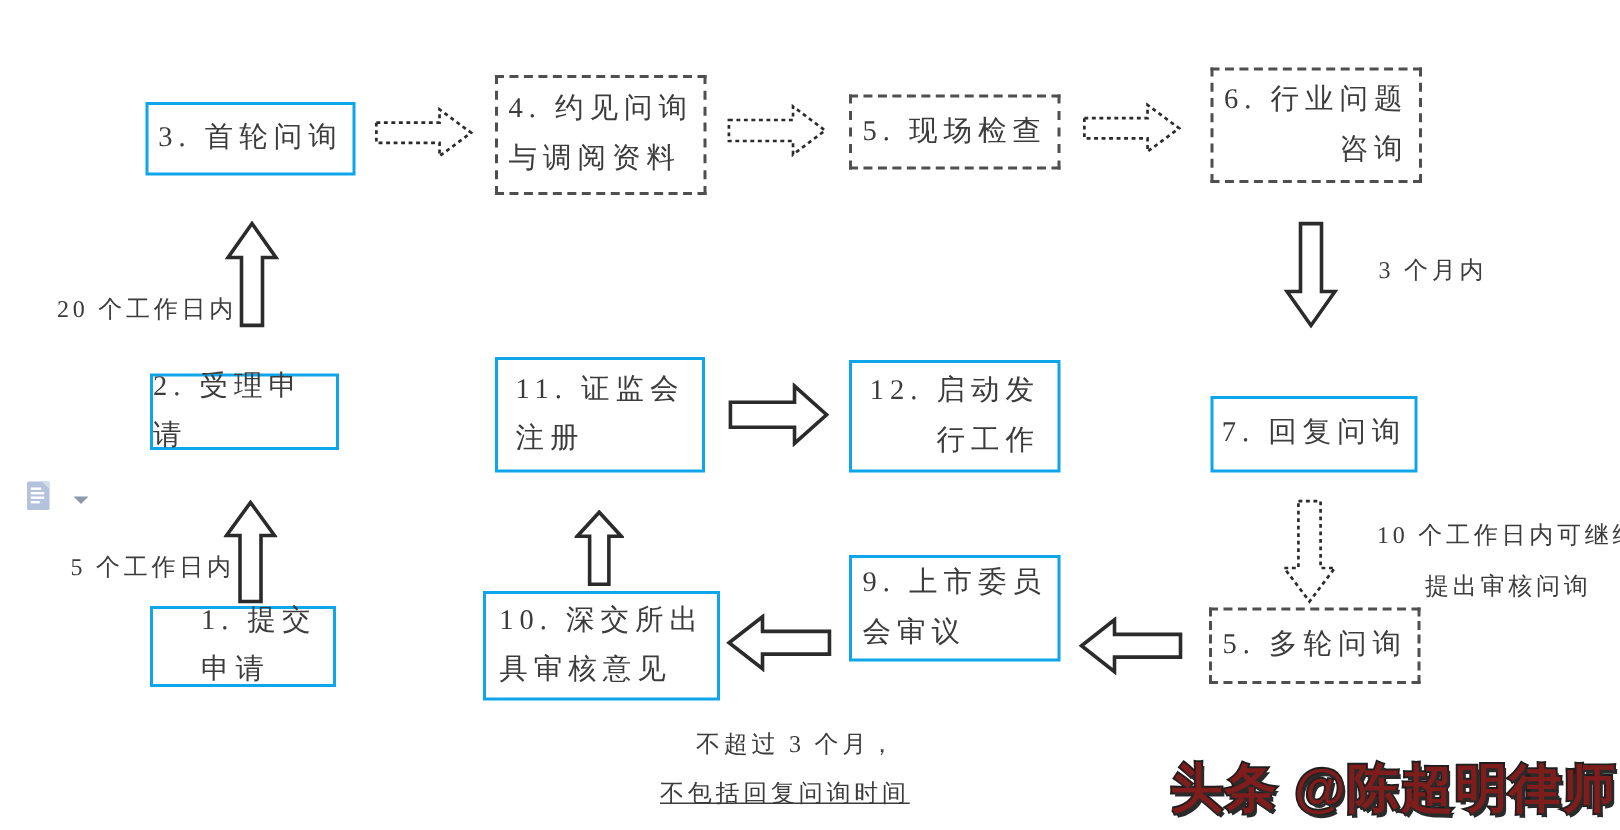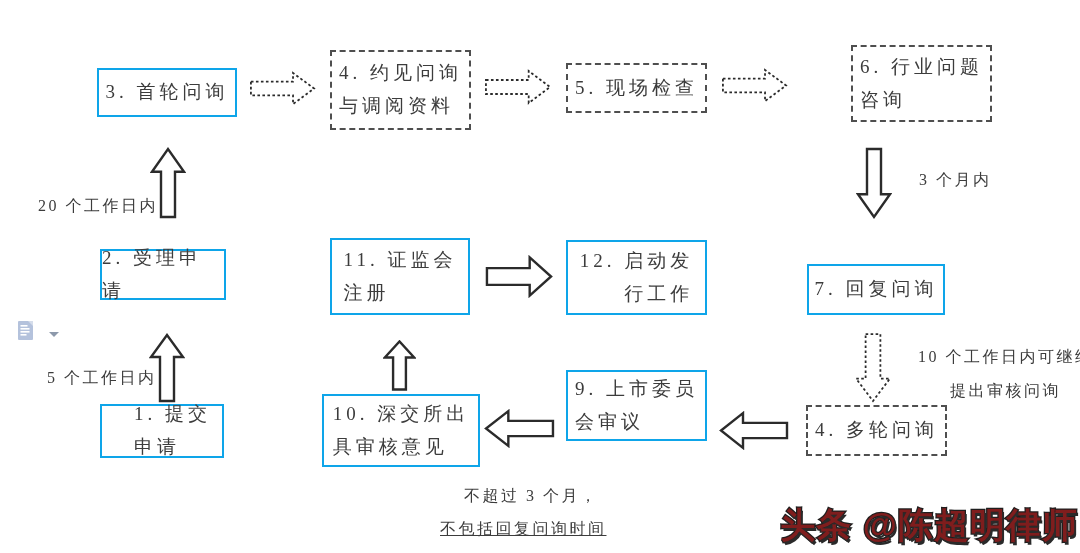--- a/index.html
+++ b/index.html
@@ -67,24 +67,24 @@
 
 <div class="stage">
 
   <div id="diagram">
       <div class="box" style="left: 100px; top: 404px; width: 124px; height: 54px; padding-left: 32px;">1. 提交申请</div>
       <div class="box" style="left: 100px; top: 249px; width: 126px; height: 51px;">2. 受理申请</div>
       <div class="box" style="left: 97px; top: 68px; width: 140px; height: 49px;">3. 首轮问询</div>
       <div class="box dashed" style="left: 330px; top: 50px; width: 141px; height: 80px;">4. 约见问询
 与调阅资料</div>
       <div class="box dashed" style="left: 566px; top: 63px; width: 141px; height: 50px;">5. 现场检查</div>
-      <div class="box dashed" style="left: 851px; top: 45px; width: 141px; height: 77px;">6. 行业问题
+      <div class="box dashed" style="left: 807px; top: 45px; width: 141px; height: 77px; text-align: right;">6. 行业问题
 咨询</div>
       <div class="box" style="left: 807px; top: 264px; width: 138px; height: 51px;">7. 回复问询</div>
-      <div class="box dashed" style="left: 806px; top: 405px; width: 141px; height: 51px;">4. 多轮问询</div>
+      <div class="box dashed" style="left: 806px; top: 405px; width: 141px; height: 51px;">5. 多轮问询</div>
       <div class="box" style="left: 566px; top: 370px; width: 141px; height: 71px;">9. 上市委员
 会审议</div>
       <div class="box" style="left: 322px; top: 394px; width: 158px; height: 73px;">10. 深交所出
 具审核意见</div>
       <div class="box" style="left: 330px; top: 238px; width: 140px; height: 77px;">11. 证监会
 注册</div>
       <div class="box" style="left: 566px; top: 240px; width: 141px; height: 75px; text-align: right;">12. 启动发
 行工作</div>
       <div class="arrow" style="left: 249px; top: 71px; width: 67px; height: 35px;">
         <svg viewBox="0 0 70 36" preserveAspectRatio="none">

